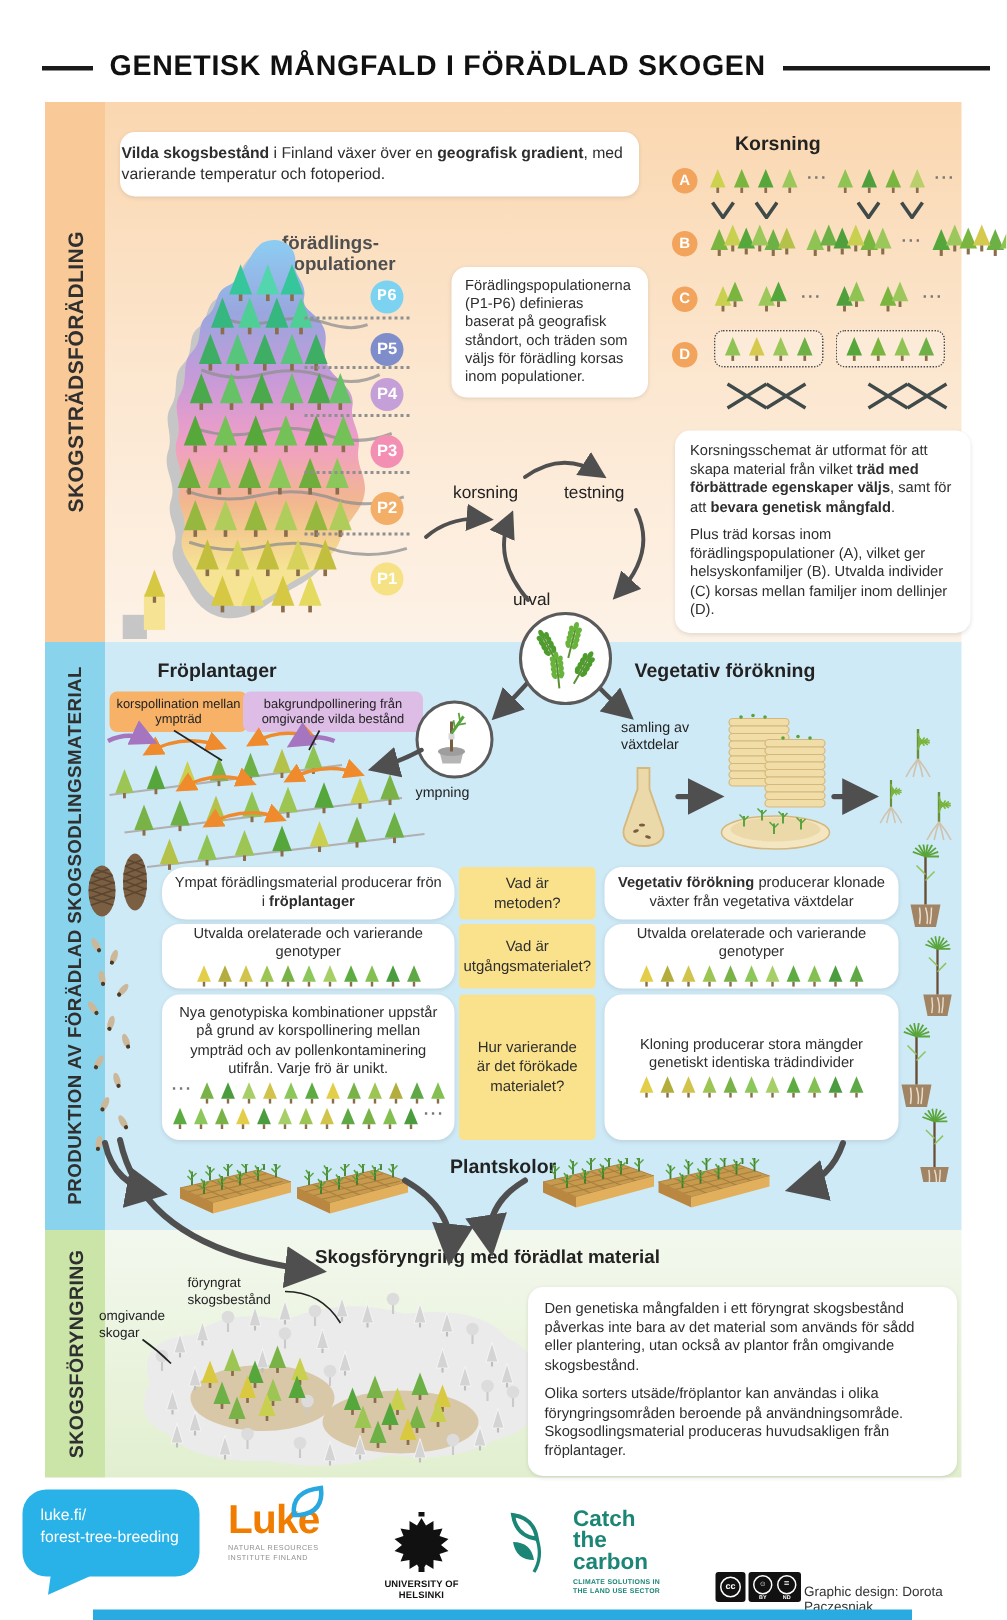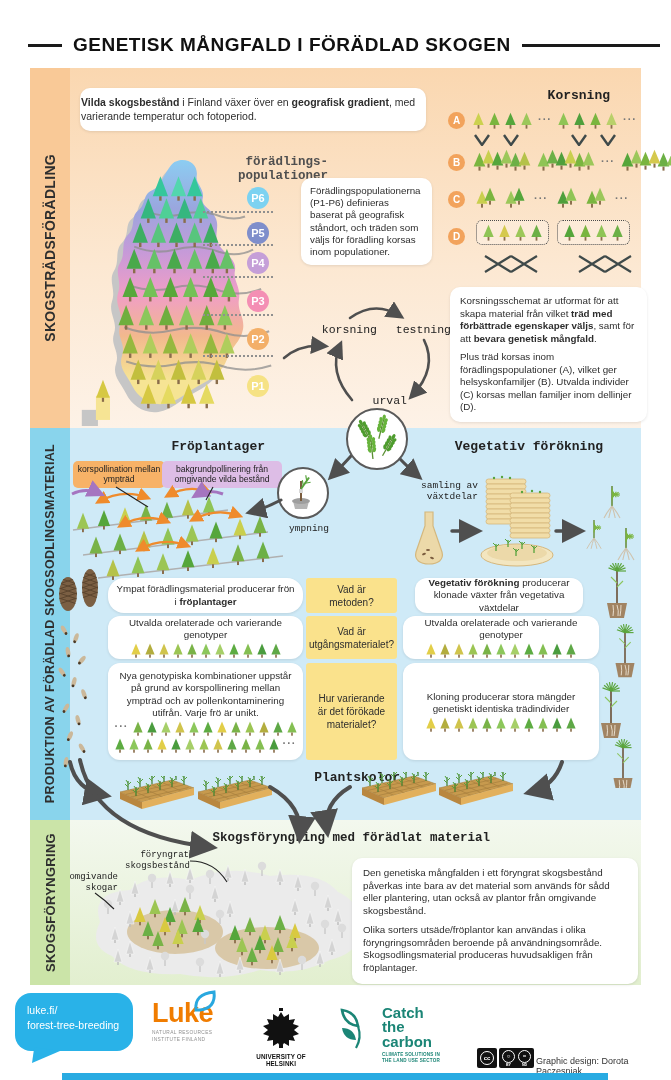--- a/index.html
+++ b/index.html
@@ -20,21 +20,21 @@
   #sec1 .sidebar{background:#f9c997;}
   #sec1 .content{background:linear-gradient(180deg,#fad7b0 0%,#fce8d2 55%,#fdf2e7 100%);}
   #sec2{top:428px;height:392px;}
   #sec2 .sidebar{background:#89d4ec;}
   #sec2 .content{background:#cfeaf7;}
   #sec3{top:820px;height:165px;}
   #sec3 .sidebar{background:#cbe4a8;}
   #sec3 .content{background:linear-gradient(180deg,#f3f8ee,#e2efcf);}
   .abs{position:absolute;}
   .wbox{background:#fff;border-radius:10px;box-shadow:0 1px 3px rgba(0,0,0,.10);}
-  .center{text-align:right;font-family:Liberation Mono, monospace;}
+  .center{text-align:left;}
   b{font-weight:bold;}
   
   .intro{left:10px;top:20px;width:344px;padding:8px 1px;font-size:10.5px;line-height:1.3;}
   .intro p{margin:0;}
   .intro p+p{margin-top:6px;}
   .maplabel{left:118px;top:87px;width:140px;font-weight:bold;font-size:12.5px;color:#4f4f4f;line-height:1.15;}
   .popbadge{position:absolute;width:22px;height:22px;border-radius:50%;display:flex;align-items:center;justify-content:center;
             font-size:11px;font-weight:bold;color:#fff;}
   .dotline{position:absolute;border-top:2px dotted #8f8f8f;width:70px;}
   .popbox{left:231px;top:110px;width:113px;padding:7px 9px;font-size:9.8px;line-height:1.25;}
@@ -469,21 +469,21 @@
           </svg>
         <svg width="58" height="20">
             <path d="M3,2 L29,18 M29,2 L3,18 M29,2 L55,18 M55,2 L29,18" stroke="#3f4a4a" stroke-width="2.2" fill="none"></path>
           </svg>
       </div>
 
       <div class="abs wbox schema">
         <p>Korsningsschemat är utformat för att skapa material från vilket <b>träd med förbättrade egenskaper väljs</b>, samt för att <b>bevara genetisk mångfald</b>.</p>
         <p>Plus träd korsas inom förädlingspopulationer (A), vilket ger helsyskonfamiljer (B). Utvalda individer (C) korsas mellan familjer inom dellinjer (D).</p>
       </div>
-    <div class="popbadge" style="left: 177px; top: 119px; background: rgb(124, 210, 241);">P6</div>
+    <div class="popbadge" style="left: 177px; top: 119px; background: rgb(124, 210, 241); font-family: Liberation Mono, monospace;">P6</div>
         <div class="popbadge" style="left: 177px; top: 154px; background: rgb(127, 142, 203);">P5</div>
         <div class="popbadge" style="left: 177px; top: 184px; background: rgb(197, 159, 216);">P4</div>
         <div class="popbadge" style="left: 177px; top: 222px; background: rgb(244, 143, 180);">P3</div>
         <div class="popbadge" style="left: 177px; top: 260px; background: rgb(243, 175, 104); text-align: center;">P2</div>
         <div class="popbadge" style="left: 177px; top: 307px; background: rgb(246, 226, 132);">P1</div>
         <div class="dotline" style="left: 133px; top: 143px;"></div>
         <div class="dotline" style="left: 133px; top: 176px;"></div>
         <div class="dotline" style="left: 133px; top: 208px;"></div>
         <div class="dotline" style="left: 133px; top: 246px;"></div>
         <div class="dotline" style="left: 133px; top: 287px;"></div>
@@ -844,21 +844,21 @@
       </div>
       <div class="qbox" style="left:236px;top:150px;width:91px;height:35px;">
           <span>Vad är metoden?</span>
         </div>
       <div class="qbox" style="left:236px;top:188px;width:91px;height:43px;">
           <span>Vad är utgångsmaterialet?</span>
         </div>
       <div class="qbox" style="left:236px;top:235px;width:91px;height:97px;">
           <span>Hur varierande är det förökade materialet?</span>
         </div>
-      <div class="cellbox" style="left:333px;top:150px;width:168px;height:35px;margin-left:12px;">
+      <div class="cellbox" style="left:333px;top:150px;width:196px;height:35px;">
         <div><b>Vegetativ förökning</b> producerar klonade växter från vegetativa växtdelar</div>
       </div>
       <div class="cellbox" style="left:333px;top:188px;width:196px;height:43px;">
         <div>Utvalda orelaterade och varierande genotyper</div>
         <div class="trow">
             <svg width="12" height="15" viewBox="0 0 20 26" style="display:block">
               <polygon points="10,1 18,20 2,20" fill="#e2ce48"></polygon>
               <rect x="8.6" y="20" width="2.8" height="5.5" fill="#8a6d4b"></rect>
             </svg>
             <svg width="12" height="15" viewBox="0 0 20 26" style="display:block">

